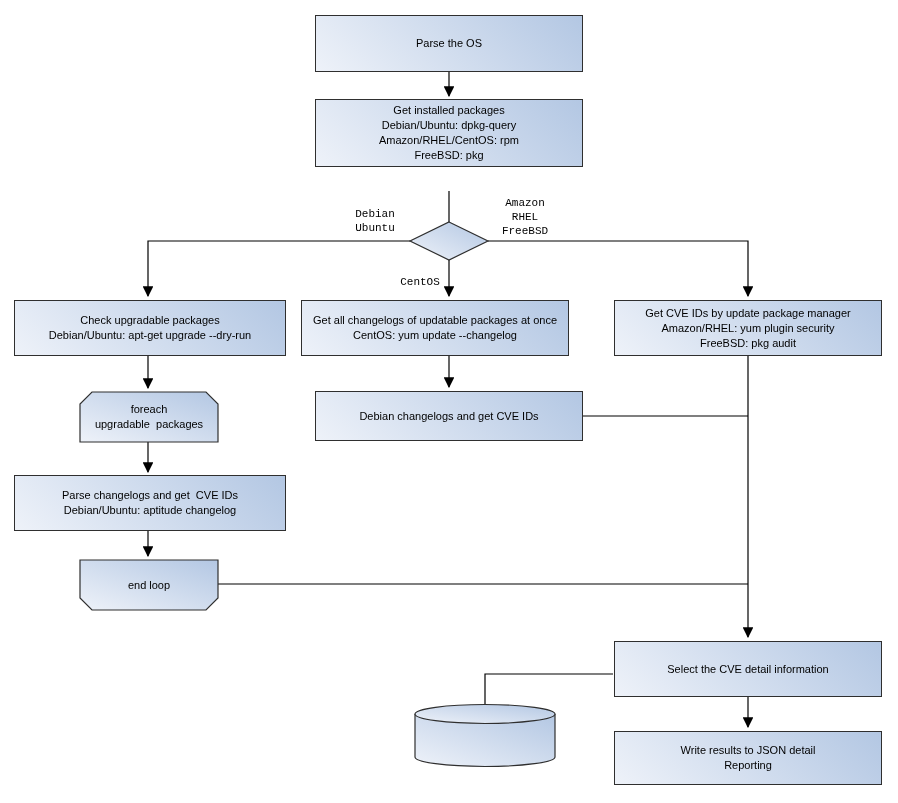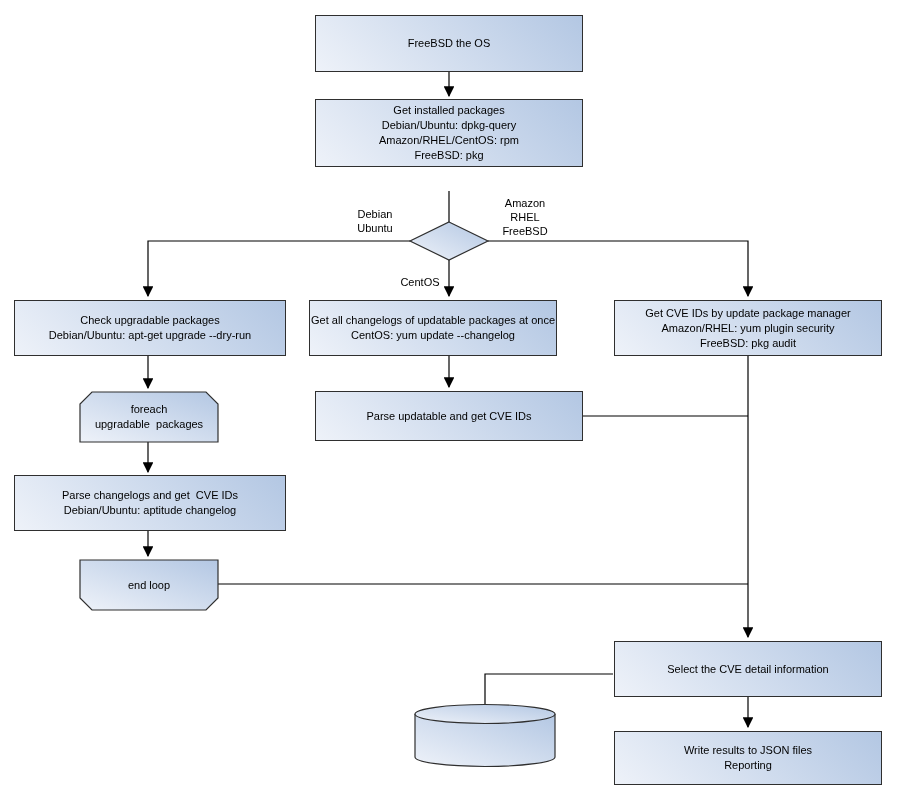--- a/index.html
+++ b/index.html
@@ -27,20 +27,21 @@
     background: linear-gradient(45deg, #eef2f9 0%, #b3c7e3 100%);
     border: 1px solid #2f2f2f;
     box-sizing: border-box;
   }
   .ln { white-space: pre; }
   .edge-label {
     position: absolute;
     text-align: center;
     font-size: 11px;
     line-height: 14px;
+    font-family: Liberation Mono, monospace;
   }
 </style>
 </head>
 <body>
 
 <div class="canvas">
 
   <svg class="layer" width="898" height="803" viewBox="0 0 898 803">
     <defs>
       <linearGradient id="nodeGrad" x1="0%" y1="100%" x2="100%" y2="0%">
@@ -72,36 +73,36 @@
     <g stroke="#2f2f2f" stroke-width="1.2" fill="url(#nodeGrad)">
       <polygon points="449,222 488,241 449,260 410,241"></polygon>
       <polygon points="92,392 206,392 218,404 218,442 80,442 80,404"></polygon>
       <polygon points="80,560 218,560 218,598 206,610 92,610 80,598"></polygon>
       <path d="M415,714 L415,757 A70,9.5 0 0 0 555,757 L555,714"></path>
       <ellipse cx="485" cy="714" rx="70" ry="9.5"></ellipse>
     </g>
   </svg>
 
   <div class="node box" style="left:315px; top:15px; width:268px; height:57px">
-    <div class="ln">FreeBSD the OS</div>
+    <div class="ln">Parse the OS</div>
   </div>
 
   <div class="node box" style="left:315px; top:99px; width:268px; height:68px">
     <div class="ln">Get installed packages</div>
     <div class="ln">Debian/Ubuntu: dpkg-query</div>
     <div class="ln">Amazon/RHEL/CentOS: rpm</div>
     <div class="ln">FreeBSD: pkg</div>
   </div>
 
   <div class="node box" style="left:14px; top:300px; width:272px; height:56px">
     <div class="ln">Check upgradable packages</div>
     <div class="ln">Debian/Ubuntu: apt-get upgrade --dry-run</div>
   </div>
 
-  <div class="node box" style="left:309px; top:300px; width:248px; height:56px">
+  <div class="node box" style="left:301px; top:300px; width:268px; height:56px">
     <div class="ln">Get all changelogs of updatable packages at once</div>
     <div class="ln">CentOS: yum update --changelog</div>
   </div>
 
   <div class="node box" style="left:614px; top:300px; width:268px; height:56px">
     <div class="ln">Get CVE IDs by update package manager</div>
     <div class="ln">Amazon/RHEL: yum plugin security</div>
     <div class="ln">FreeBSD: pkg audit</div>
   </div>
 
@@ -113,29 +114,29 @@
   <div class="node box" style="left:14px; top:475px; width:272px; height:56px">
     <div class="ln">Parse changelogs and get  CVE IDs</div>
     <div class="ln">Debian/Ubuntu: aptitude changelog</div>
   </div>
 
   <div class="node" style="left:80px; top:560px; width:138px; height:50px">
     <div class="ln">end loop</div>
   </div>
 
   <div class="node box" style="left:315px; top:391px; width:268px; height:50px">
-    <div class="ln">Parse updatable and get CVE IDs</div>
+    <div class="ln">Debian changelogs and get CVE IDs</div>
   </div>
 
   <div class="node box" style="left:614px; top:641px; width:268px; height:56px">
     <div class="ln">Select the CVE detail information</div>
   </div>
 
   <div class="node box" style="left:614px; top:731px; width:268px; height:54px">
-    <div class="ln">Write results to JSON files</div>
+    <div class="ln">Write results to JSON detail</div>
     <div class="ln">Reporting</div>
   </div>
 
 
   <div class="edge-label" style="left:345px; top:207px; width:60px">
     <div class="ln">Debian</div>
     <div class="ln">Ubuntu</div>
   </div>
 
   <div class="edge-label" style="left:495px; top:196px; width:60px">

